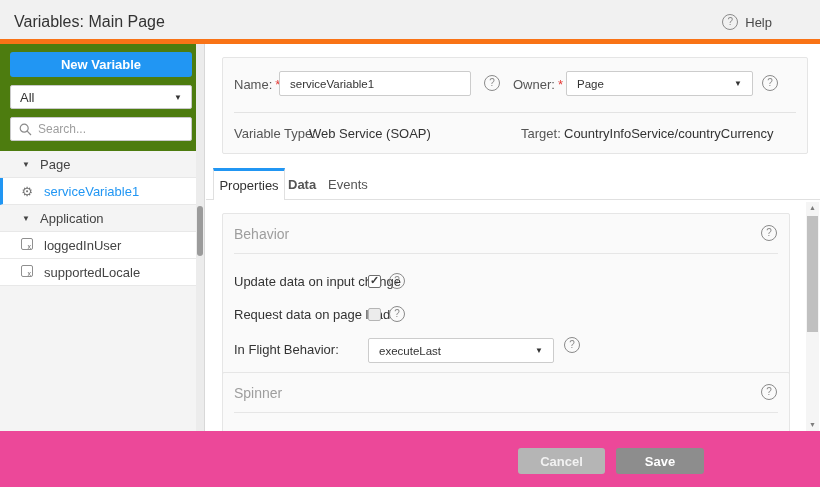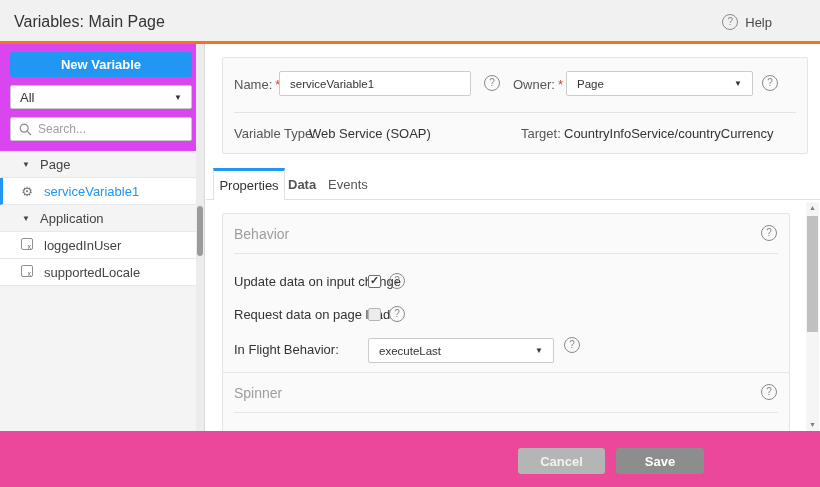--- a/index.html
+++ b/index.html
@@ -1,28 +1,28 @@
 <!DOCTYPE html>
 <html><head>
 <meta charset="utf-8">
 <style>
   * { margin:0; padding:0; box-sizing:border-box; }
   html,body { width:820px; height:487px; font-family:"Liberation Sans", sans-serif; background:#fff; overflow:hidden; }
   .app { position:relative; width:820px; height:487px; background:#fff; }
 
   
-  .header { position:absolute; left:0; top:0; width:820px; height:44px; background:#f1f1f1; border-bottom:3px solid #f97316; }
+  .header { position:absolute; left:0; top:0; width:820px; height:44px; background:#f1f1f1; border-bottom:5px solid #f97316; }
   .header .title { position:absolute; left:14px; top:0; line-height:44px; font-size:16px; color:#333; }
   .help-wrap { position:absolute; right:48px; top:14px; display:flex; align-items:center; gap:7px; cursor:pointer; }
   .help-wrap .help-text { font-size:13px; color:#4a4a4a; }
 
   .qicon { display:inline-flex; align-items:center; justify-content:center; width:16px; height:16px; border:1px solid #8a8a8a; border-radius:50%; color:#8a8a8a; font-size:10px; line-height:1; background:transparent; }
 
   
-  .sidebar { position:absolute; left:0; top:44px; width:196px; height:387px; background:#d946ef; border-bottom:1px solid #e2e2e2; }
+  .sidebar { position:absolute; left:0; top:44px; width:196px; height:387px; background:#4d7c0f; border-bottom:1px solid #e2e2e2; }
   .btn-new { position:absolute; left:10px; top:8px; width:182px; height:25px; background:#2196f3; color:#fff; font-weight:bold; font-size:13px; border:none; border-radius:3px; cursor:pointer; }
   .sb-select { position:absolute; left:10px; top:41px; width:182px; height:24px; background:#fff; border:1px solid #c9c9c9; border-radius:2px; font-size:13px; color:#333; display:flex; align-items:center; padding:0 9px; cursor:pointer; }
   .sb-select .caret { margin-left:auto; font-size:8px; color:#333; }
   .sb-search { position:absolute; left:10px; top:73px; width:182px; height:24px; background:#fff; border:1px solid #c9c9c9; border-radius:2px; display:flex; align-items:center; padding:0 8px; }
   .sb-search input { border:none; outline:none; width:140px; font-size:12px; color:#333; margin-left:6px; font-family:"Liberation Sans",sans-serif; }
   .sb-search input::placeholder { color:#9e9e9e; }
 
   .tree { position:absolute; left:0; top:107px; width:196px; height:280px; background:#f4f4f4; }
   .trow { position:relative; width:196px; height:27px; display:flex; align-items:center; border-bottom:1px solid #e8e8e8; cursor:pointer; font-size:13px; }
   .trow.group { background:transparent; color:#444; }

